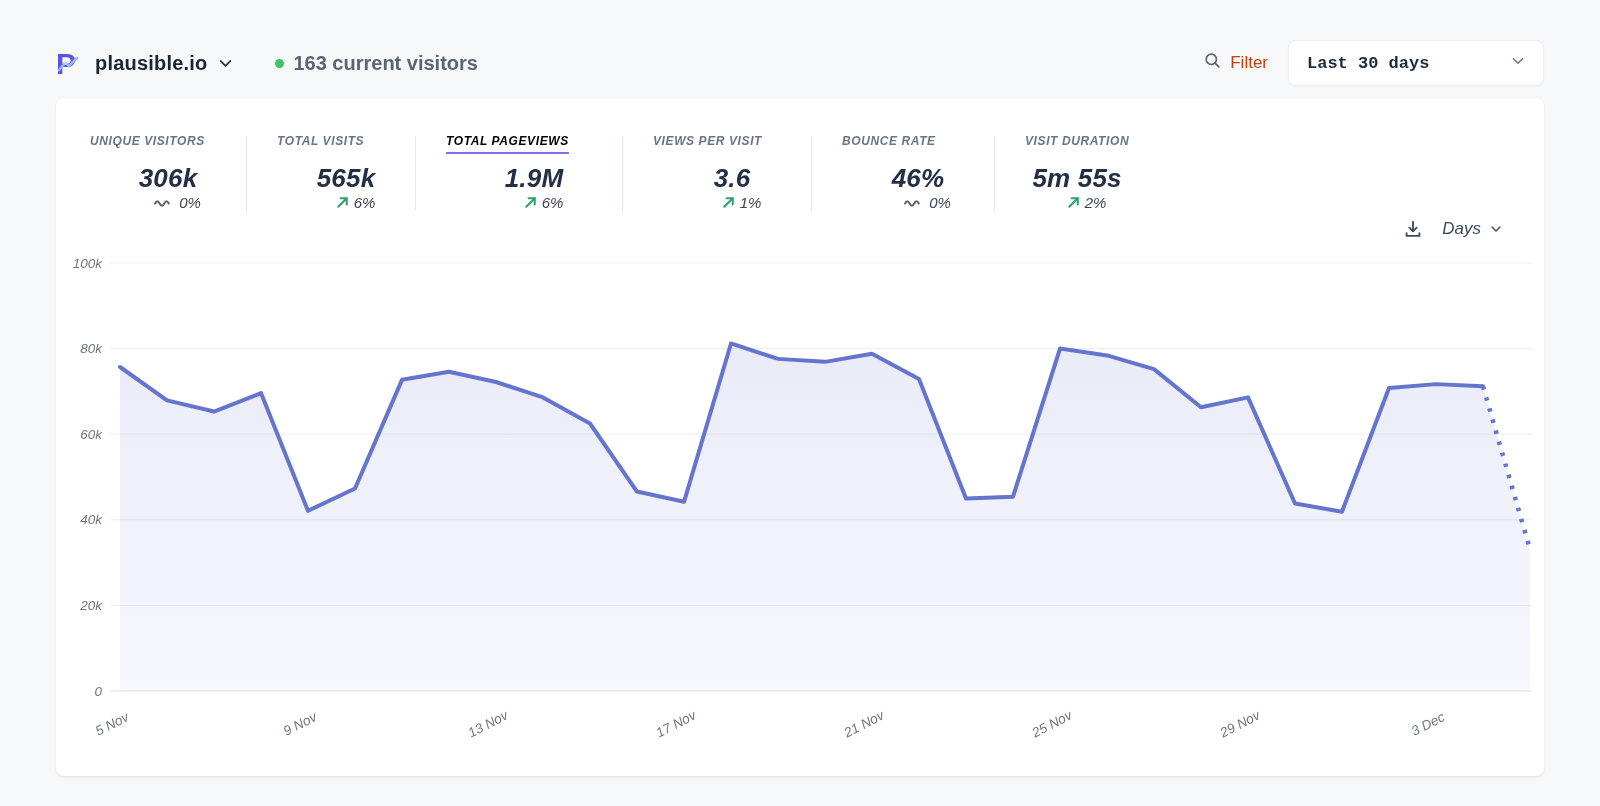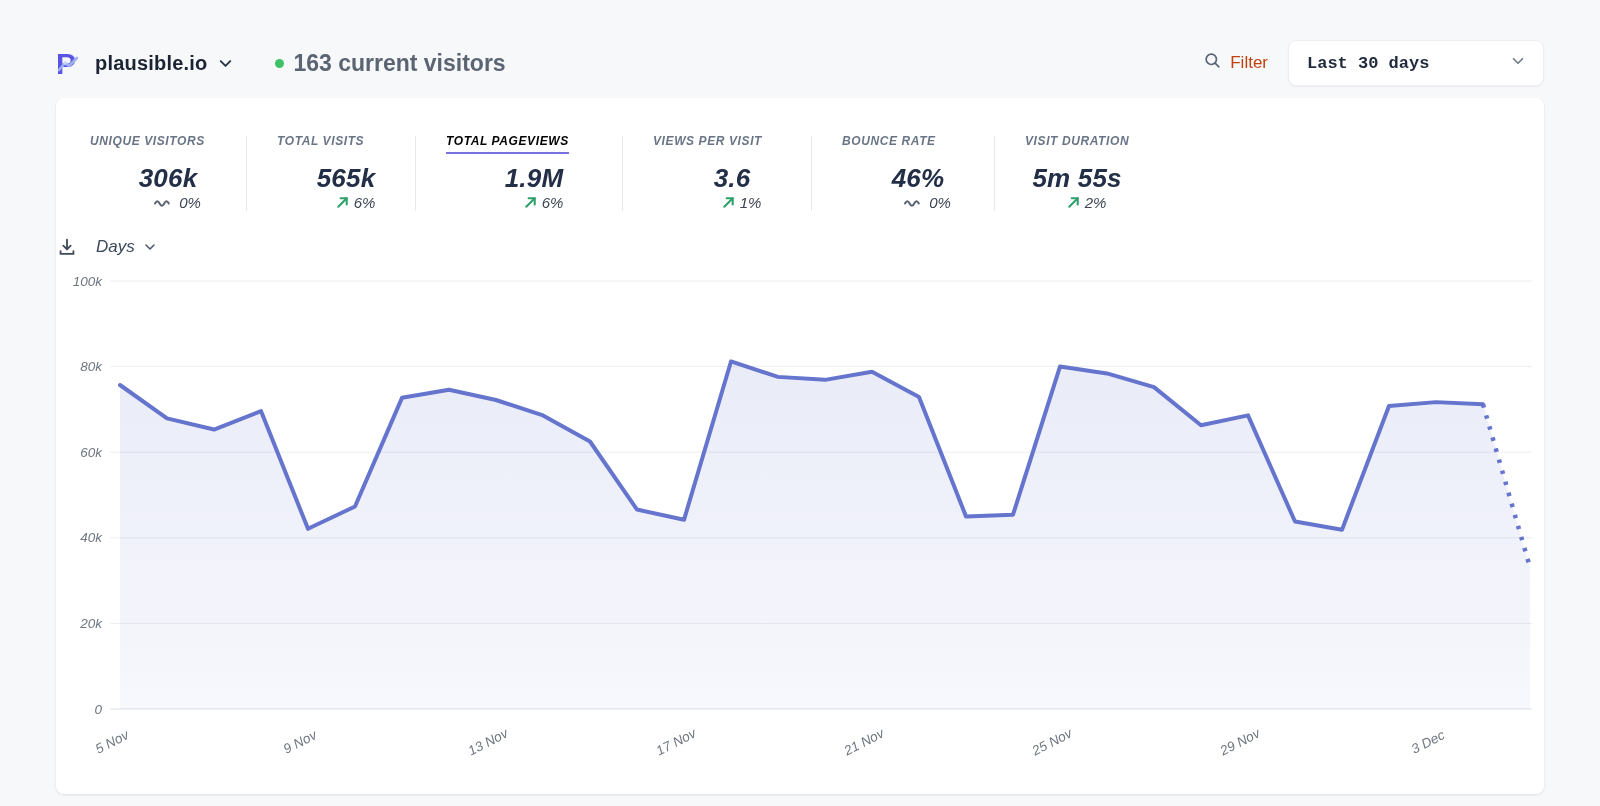--- a/index.html
+++ b/index.html
@@ -15,21 +15,21 @@
     margin:38px 56px 0 56px;
     height:50px;
     display:flex; align-items:center; justify-content:flex-start;
   }
   .topbar-left { display:flex; align-items:center; }
   .logo { width:28px; height:30px; margin-right:11px; position:relative; }
   .site-name { font-size:20px; font-weight:700; color:#1b2433; letter-spacing:.2px; }
   .site-chevron { margin-left:9px; color:#2b3442; display:flex; align-items:center; cursor:pointer; }
   .visitors { display:flex; align-items:center; margin-left:40px; }
   .green-dot { width:9px; height:9px; border-radius:50%; background:#3fc367; margin-right:9px; }
-  .visitors-text { font-size:23px; font-weight:600; color:#5a6472; }
+  .visitors-text { font-size:20px; font-weight:600; color:#5a6472; }
   .topbar-right { display:flex; align-items:center; }
   .filter-btn { display:flex; align-items:center; gap:8px; color:#c2410c; font-size:17px; cursor:pointer; margin-right:20px; }
   .range-select {
     display:flex; align-items:center; justify-content:space-between;
     width:256px; height:46px; background:#fff; border:1px solid #eceef2;
     border-radius:8px; padding:0 16px 0 18px; cursor:pointer;
     box-shadow:0 1px 2px rgba(16,24,40,.04);
     font-family:Liberation Mono, monospace;
   }
   .range-label { font-size:17px; font-weight:600; color:#1f2a3c; }
@@ -55,22 +55,22 @@
   .stat-change { display:flex; align-items:center; gap:4px; margin-left:18px; }
   .stat-change .pct { font-size:15px; color:#3d4554; }
   .stat:nth-of-type(1){ width:156px; }
   .stat:nth-of-type(3){ width:138px; }
   .stat:nth-of-type(5){ width:176px; }
   .stat:nth-of-type(7){ width:158px; }
   .stat:nth-of-type(9){ width:152px; }
   .vr { width:1px; align-self:stretch; background:#e5e8ed; margin:2px 30px 0 0; }
   
   .chart-controls {
-    display:flex; align-items:center; 
-    gap:18px; padding:0 40px 0 0; margin-top:21px; height:30px;
+    display:flex; align-items:center; justify-content:flex-end;
+    gap:18px; padding:0 40px 0 0; margin-top:3px; height:30px;
   }
   .download-btn { display:flex; align-items:center; color:#3f4a5a; cursor:pointer; }
   .interval-btn { display:flex; align-items:center; gap:7px; color:#3c4a5e; font-size:17px; cursor:pointer; }
   
   .chart-wrap { margin-top:2px; }
   svg text { font-family:"Liberation Sans","DejaVu Sans",sans-serif; }
 </style>
 </head>
 <body>
 

